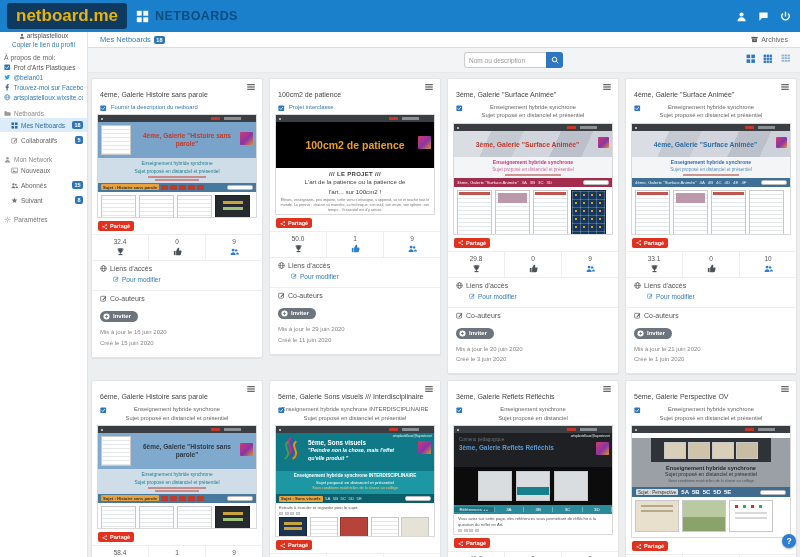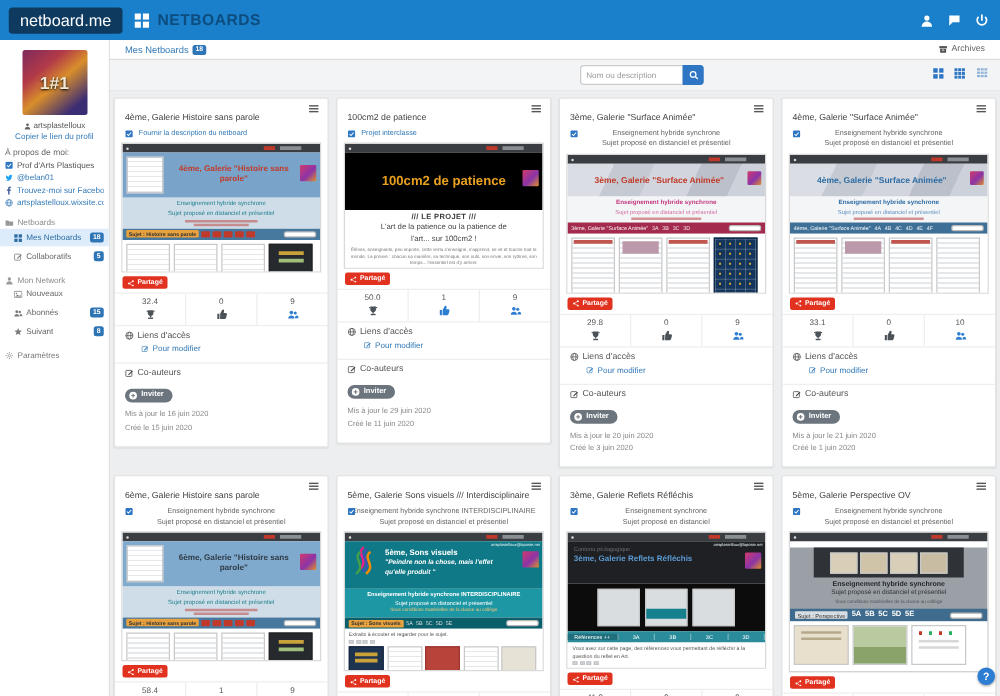--- a/index.html
+++ b/index.html
@@ -1,21 +1,21 @@
 <!DOCTYPE html>
 <html><head>
 <meta charset="utf-8">
 <style>
   *{box-sizing:border-box;margin:0;padding:0}
   html,body{width:800px;height:557px;overflow:hidden}
   body{font-family:"Liberation Sans",sans-serif;background:#eceeef;position:relative;color:#444}
 
   
   .topbar{position:fixed;top:0;left:0;right:0;height:32px;background:#1b80cc;display:flex;align-items:center;z-index:50}
-  .brand{background:#0e3a5f;color:#ffffff;font-weight:normal;font-size:13px;padding:3px 9px;border-radius:3px;margin-left:7px;cursor:pointer}
+  .brand{background:#0e3a5f;color:#eab308;font-weight:bold;font-size:17px;padding:3px 9px;border-radius:3px;margin-left:7px;cursor:pointer}
   .tb-title{display:flex;align-items:center;gap:6px;margin-left:9px;color:#0d4c7e;font-weight:bold;font-size:12.5px;letter-spacing:.4px}
   .tb-title .ic{width:13px;height:13px;color:#fff}
   .tb-icons{margin-left:auto;display:flex;gap:11px;margin-right:9px;color:#fff;align-items:center}
   .tb-icons .ic{width:11px;height:11px;cursor:pointer}
 
   .ic{display:inline-block;vertical-align:middle;flex:none}
 
   
   .sidebar{position:fixed;top:32px;left:0;bottom:0;width:88px;background:#fff;border-right:1px solid #e2e2e2;font-size:6.5px;color:#555;z-index:40}
   .avatar{width:52px;height:52px;margin:8px auto 5px;border-radius:2px;background:linear-gradient(140deg,#7e2a5e 0%,#b23a48 30%,#d98e2b 52%,#3b2d74 85%);display:flex;align-items:center;justify-content:center;color:#f2e6d4;font-weight:bold;font-size:14px;text-shadow:0 1px 2px #000;cursor:pointer}
@@ -175,23 +175,20 @@
         <path d="M2 2h12v8H6l-4 4z"></path>
       </svg>
     <svg class="ic" viewBox="0 0 16 16" fill="none" stroke="currentColor" stroke-width="2">
         <path d="M8 1v7"></path>
         <path d="M4.2 3.5a5.5 5.5 0 1 0 7.6 0"></path>
       </svg>
   </span>
 </div>
 
 <div class="sidebar">
-  <div class="avatar">
-      <span>1#1</span>
-    </div>
   <div class="s-user">
     <svg class="ic" viewBox="0 0 16 16" fill="currentColor">
         <circle cx="8" cy="5" r="3"></circle>
         <path d="M2 15c0-3.3 2.7-6 6-6s6 2.7 6 6z"></path>
       </svg>
     <span>artsplastelloux</span>
   </div>
   <span class="s-copy">Copier le lien du profil</span>
   <div class="s-about">À propos de moi:</div>
   <div class="s-row plain">

